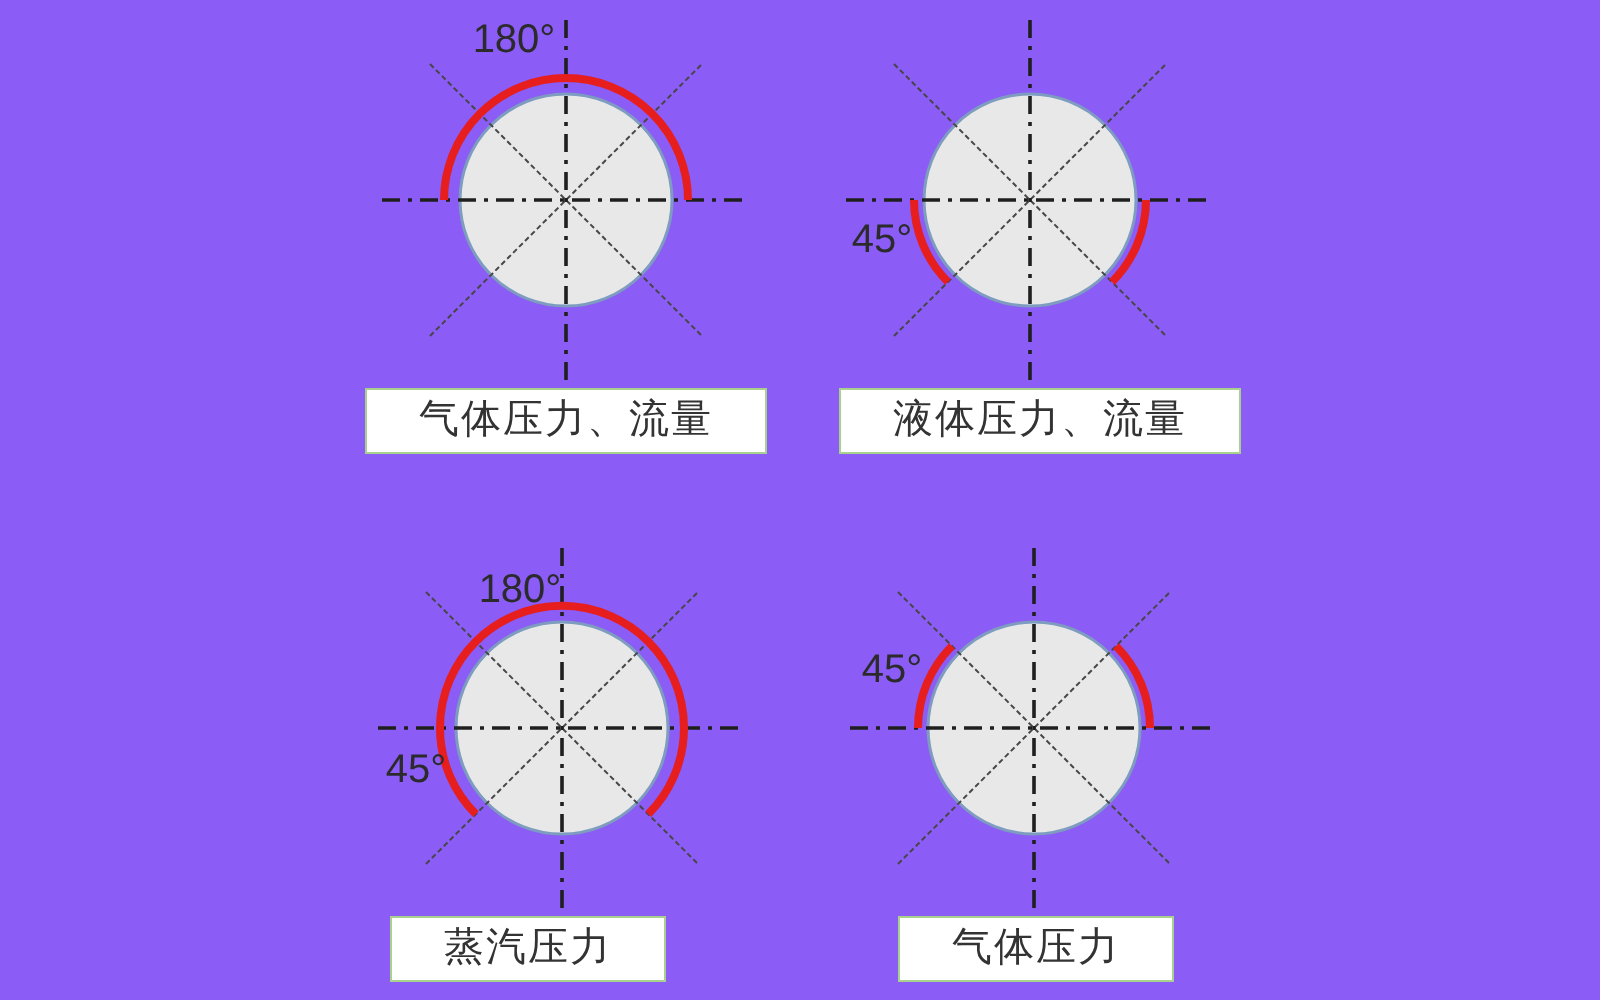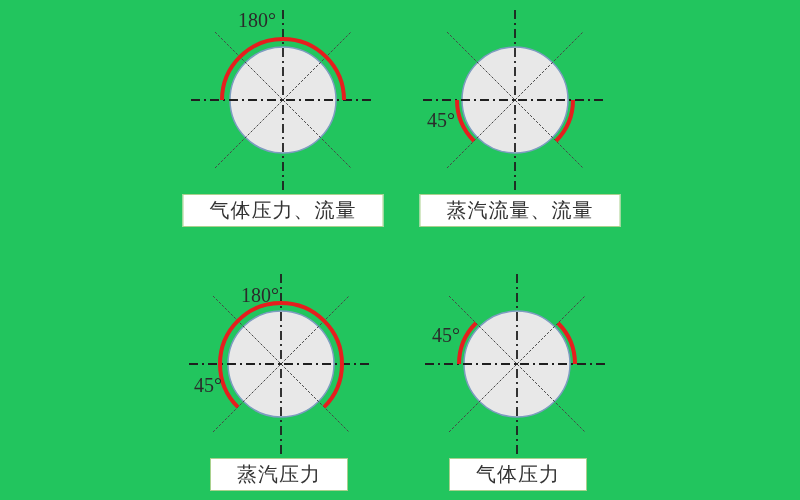--- a/index.html
+++ b/index.html
@@ -6,22 +6,22 @@
     --arc-red:#e61e1e;
     --circle-stroke:#7d9cc0;
     --circle-fill:#e8e8e8;
     --centerline:#1f1f1f;
     --diagonal:#474747;
     --box-border:#a9d18e;
     --text:#333333;
   }
   html,body{margin:0;padding:0;background:#ffffff;}
   .stage{
-    position:relative;width:800px;height:500px;background:#22c55e;overflow:hidden;
-    font-family:Liberation Serif, serif;color:var(--text);
+    position:relative;width:800px;height:500px;background:#8b5cf6;overflow:hidden;
+    font-family:Liberation Sans, sans-serif;color:var(--text);
   }
   .gauge{position:absolute;}
   .cl{stroke:var(--centerline);stroke-width:1.8;stroke-dasharray:9 4 2 4;fill:none;}
   .diag{stroke:var(--diagonal);stroke-width:1;stroke-dasharray:2.6 1.6;fill:none;}
   .dial{fill:var(--circle-fill);stroke:var(--circle-stroke);stroke-width:1.5;}
   .angle-label{
     position:absolute;transform:translateX(-50%);
     font-size:20px;line-height:20px;color:#2b2b2b;white-space:nowrap;
   }
   .tag-box{
@@ -50,33 +50,33 @@
   <svg class="gauge" style="left:395px;top:0" width="240" height="200" viewBox="0 0 240 200">
     <circle class="dial" cx="120" cy="100" r="53"></circle>
     <line class="diag" x1="52" y1="32" x2="188" y2="168"></line>
     <line class="diag" x1="52" y1="168" x2="188" y2="32"></line>
     <line class="cl" x1="28" y1="100" x2="212" y2="100"></line>
     <line class="cl" x1="120" y1="10" x2="120" y2="192"></line>
   <path d="M 62.0 100.0 A 58 58 0 0 0 79.0 141.0" fill="none" stroke="#e61e1e" stroke-width="4"></path>
       <path d="M 161.0 141.0 A 58 58 0 0 0 178.0 100.0" fill="none" stroke="#e61e1e" stroke-width="4"></path>
     </svg>
   <span class="angle-label" style="left:441px;top:110px">45°</span>
-  <div class="tag-box" style="left:520px;top:194px">蒸汽流量、流量</div>
+  <div class="tag-box" style="left:520px;top:194px">液体压力、流量</div>
 
   <svg class="gauge" style="left:161px;top:264px" width="240" height="200" viewBox="0 0 240 200">
     <circle class="dial" cx="120" cy="100" r="53"></circle>
     <line class="diag" x1="52" y1="32" x2="188" y2="168"></line>
     <line class="diag" x1="52" y1="168" x2="188" y2="32"></line>
     <line class="cl" x1="28" y1="100" x2="212" y2="100"></line>
     <line class="cl" x1="120" y1="10" x2="120" y2="192"></line>
   <path d="M 163.1 143.1 A 61 61 0 1 0 76.9 143.1" fill="none" stroke="#e61e1e" stroke-width="4"></path>
     </svg>
   <span class="angle-label" style="left:260px;top:285px">180°</span>
   <span class="angle-label" style="left:208px;top:375px">45°</span>
-  <div class="tag-box" style="left:279px;top:458px">蒸汽压力</div>
+  <div class="tag-box" style="left:264px;top:458px">蒸汽压力</div>
 
   <svg class="gauge" style="left:397px;top:264px" width="240" height="200" viewBox="0 0 240 200">
     <circle class="dial" cx="120" cy="100" r="53"></circle>
     <line class="diag" x1="52" y1="32" x2="188" y2="168"></line>
     <line class="diag" x1="52" y1="168" x2="188" y2="32"></line>
     <line class="cl" x1="28" y1="100" x2="212" y2="100"></line>
     <line class="cl" x1="120" y1="10" x2="120" y2="192"></line>
   <path d="M 178.0 100.0 A 58 58 0 0 0 161.0 59.0" fill="none" stroke="#e61e1e" stroke-width="4"></path>
       <path d="M 79.0 59.0 A 58 58 0 0 0 62.0 100.0" fill="none" stroke="#e61e1e" stroke-width="4"></path>
     </svg>

